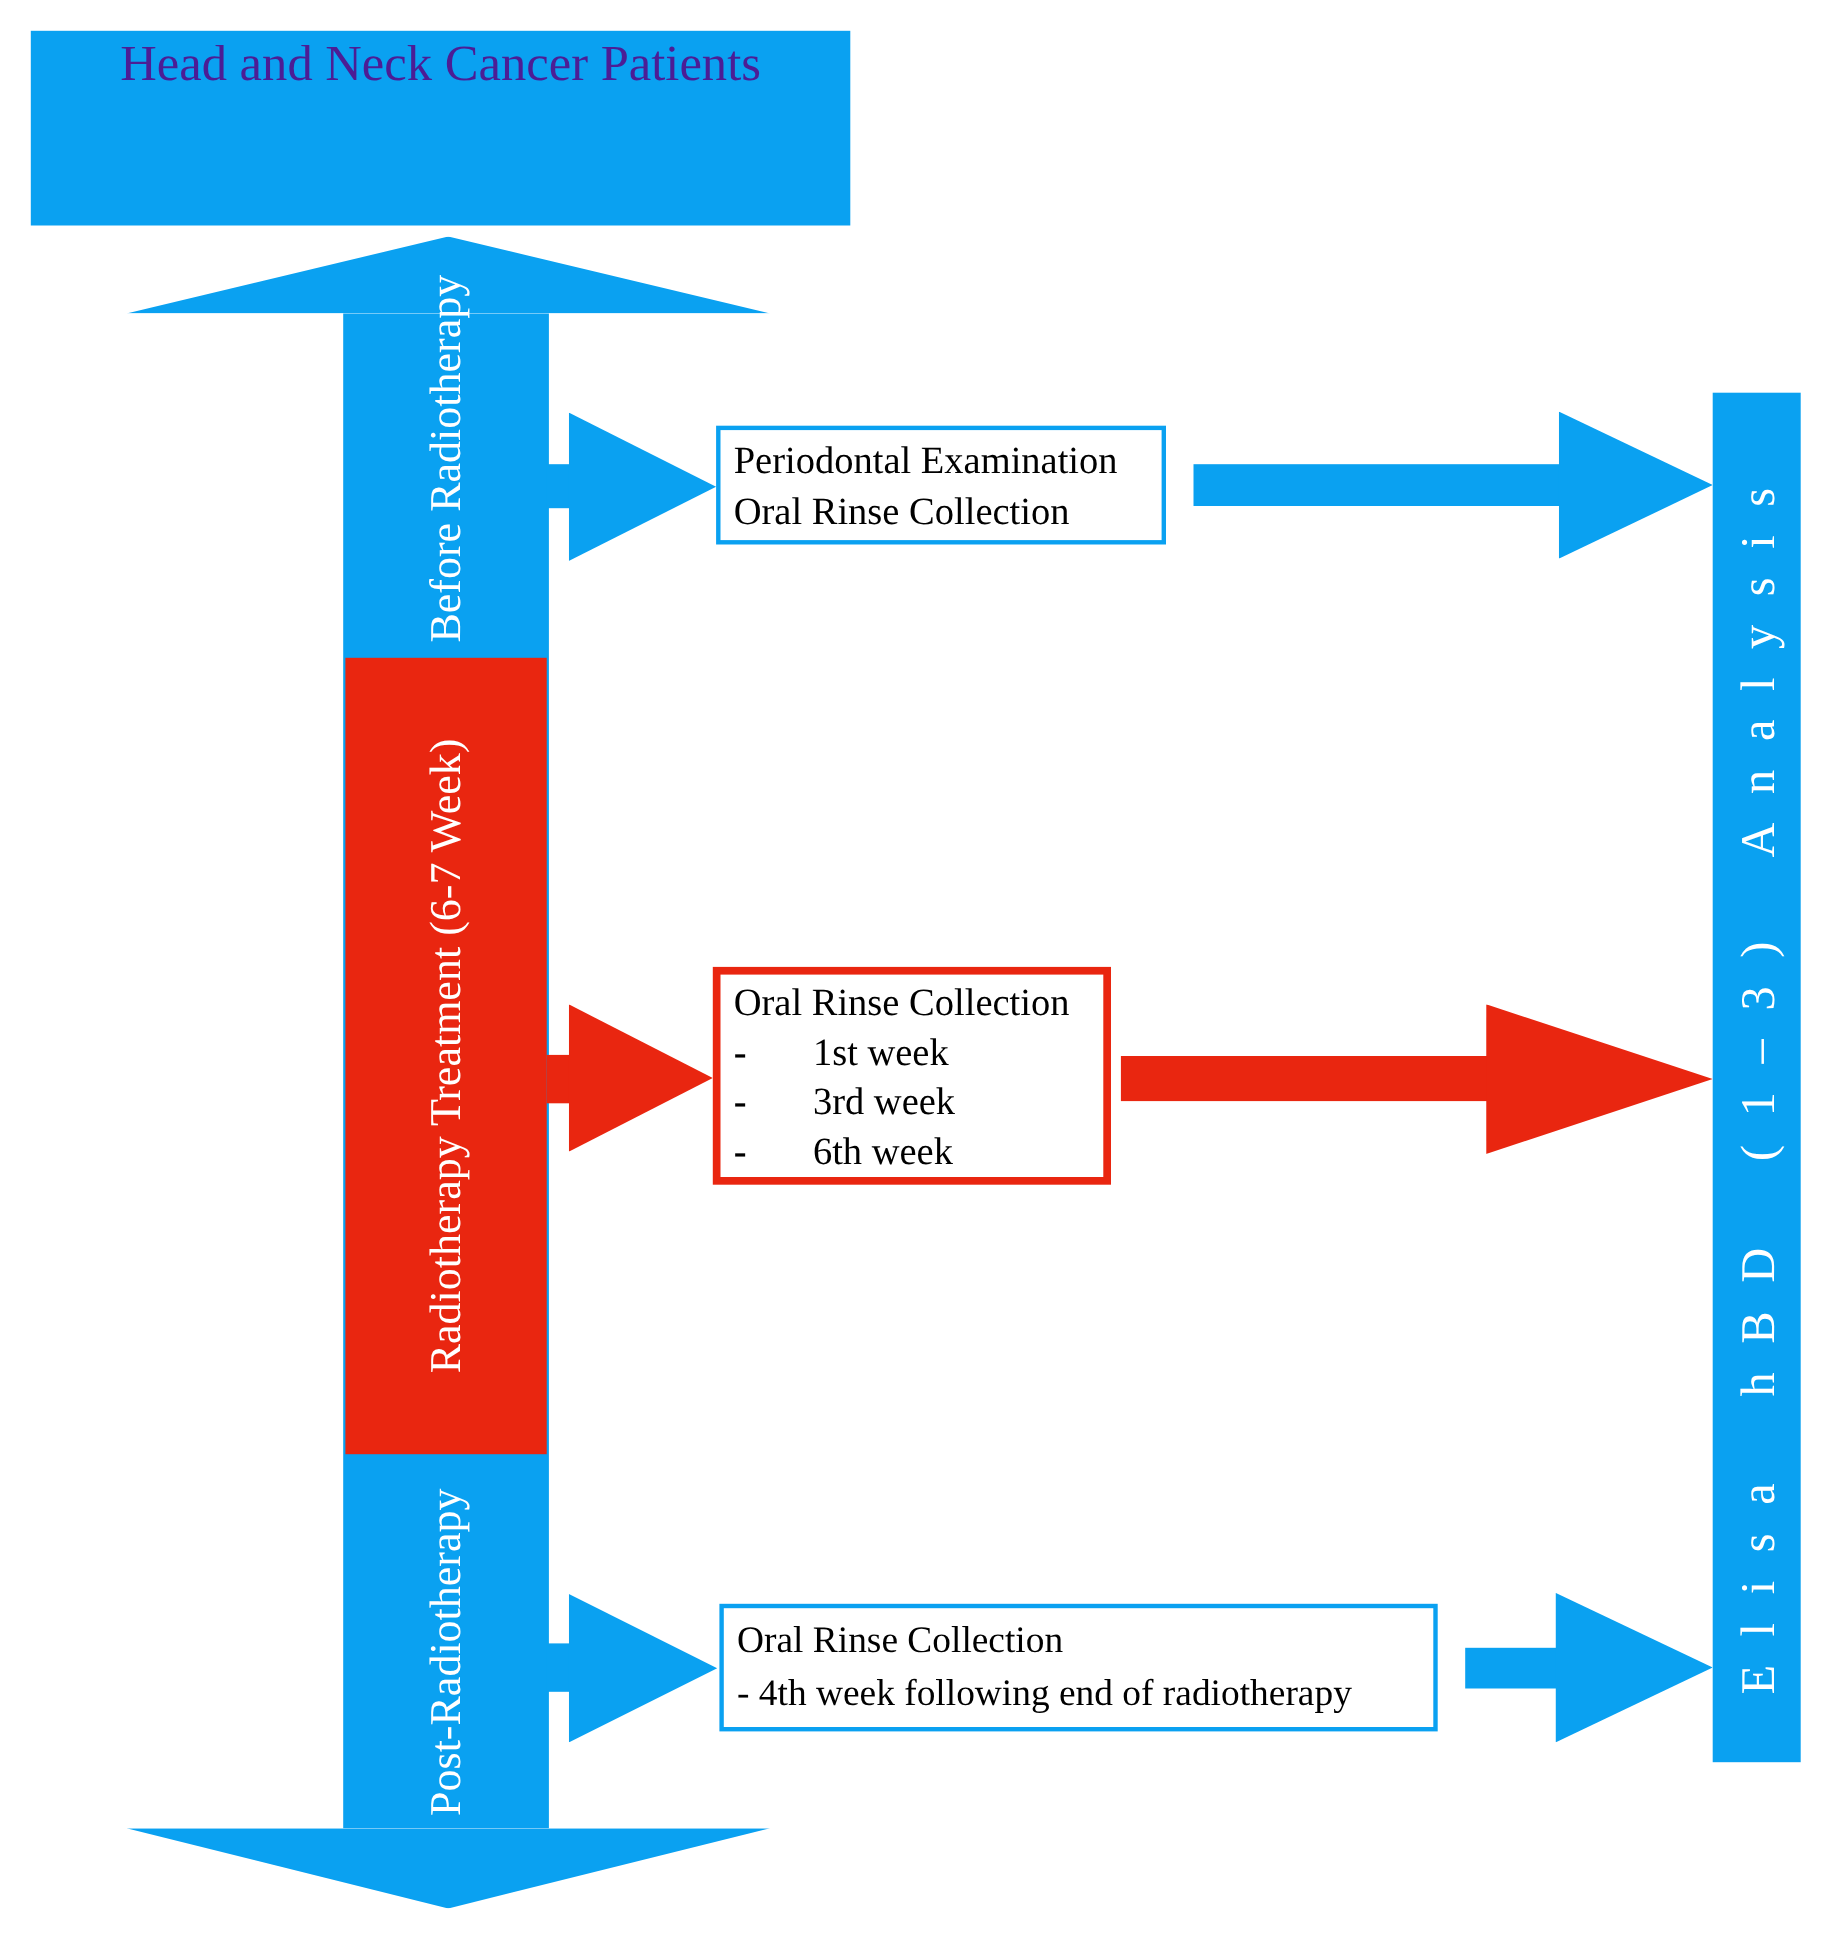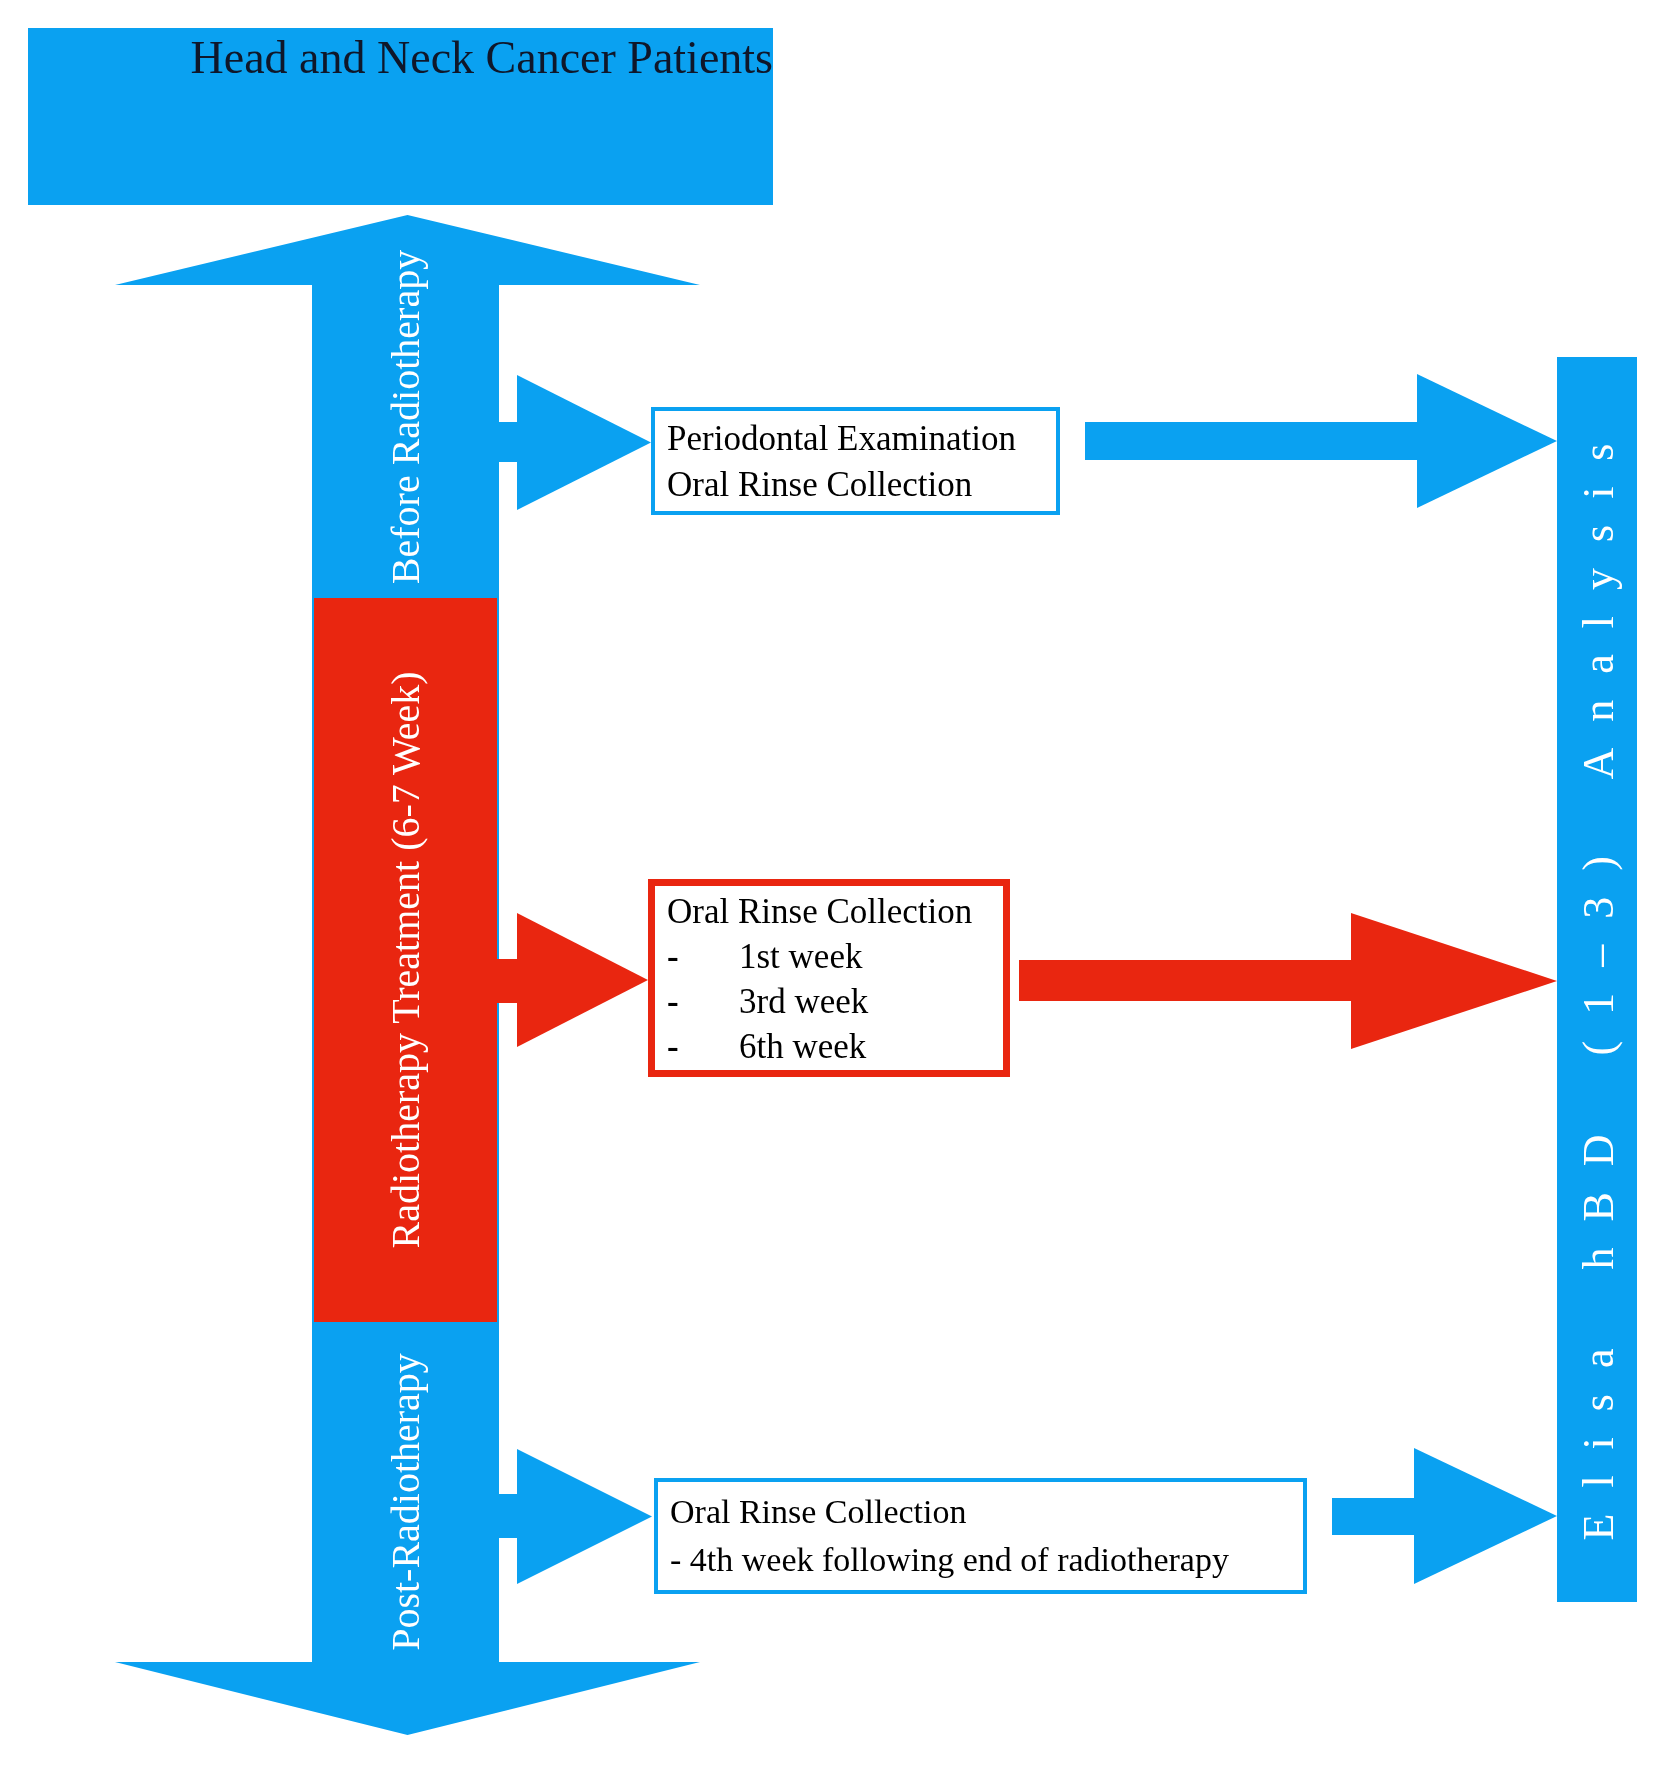--- a/index.html
+++ b/index.html
@@ -15,36 +15,36 @@
   }
   .abs{position:absolute;}
   .blue{background:var(--blue);}
   .red{background:var(--red);}
   .tri-right{clip-path:polygon(0 0,100% 50%,0 100%);}
   .tri-up{clip-path:polygon(50% 0,100% 100%,0 100%);}
   .tri-down{clip-path:polygon(0 0,100% 0,50% 100%);}
 
   .header-box{
     left:28px;top:28px;width:745px;height:177px;background:var(--blue);
-    color:#0f172a;text-align:center;font-size:46px;line-height:59px;
-    display:flex;flex-direction:row;justify-content:flex-end;
+    color:#4c1d95;text-align:center;font-size:46px;line-height:59px;
+    display:flex;flex-direction:column;justify-content:flex-start;
   }
 
   .vlabel{
     position:absolute;white-space:nowrap;color:#fff;font-size:40px;
     transform:translate(-50%,-50%) rotate(-90deg);
   }
   .bar-label{
     position:absolute;white-space:nowrap;color:#fff;font-size:44px;
     letter-spacing:26px;word-spacing:16px;
     transform:translate(-50%,-50%) rotate(-90deg);
   }
 
   .txtbox{background:#fff;font-size:35px;line-height:46px;}
-  .box-blue{border:4px solid var(--blue);margin-top:20px;}
+  .box-blue{border:4px solid var(--blue);}
   .box-red{border:7px solid var(--red);}
   .box1{left:651px;top:387px;width:409px;height:108px;padding:5px 0 0 12px;box-sizing:border-box;}
   .box2{left:648px;top:879px;width:362px;height:198px;padding:3px 0 0 12px;box-sizing:border-box;line-height:45px;}
   .box3{left:654px;top:1458px;width:653px;height:116px;padding:6px 0 0 12px;box-sizing:border-box;font-size:34px;line-height:48px;}
   .bullet-row{display:flex;}
   .bullet-marker{font-weight:bold;width:72px;flex:0 0 72px;}
 </style>
 </head>
 <body>
 

